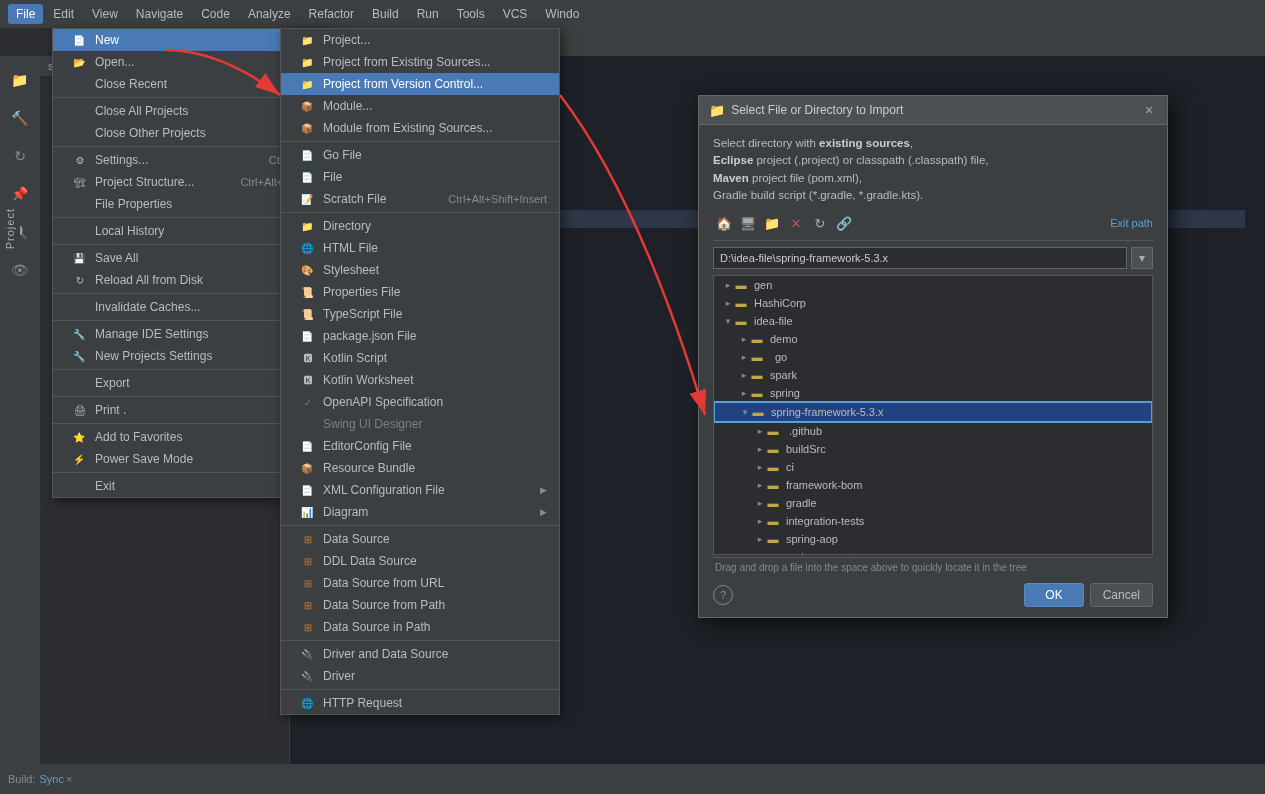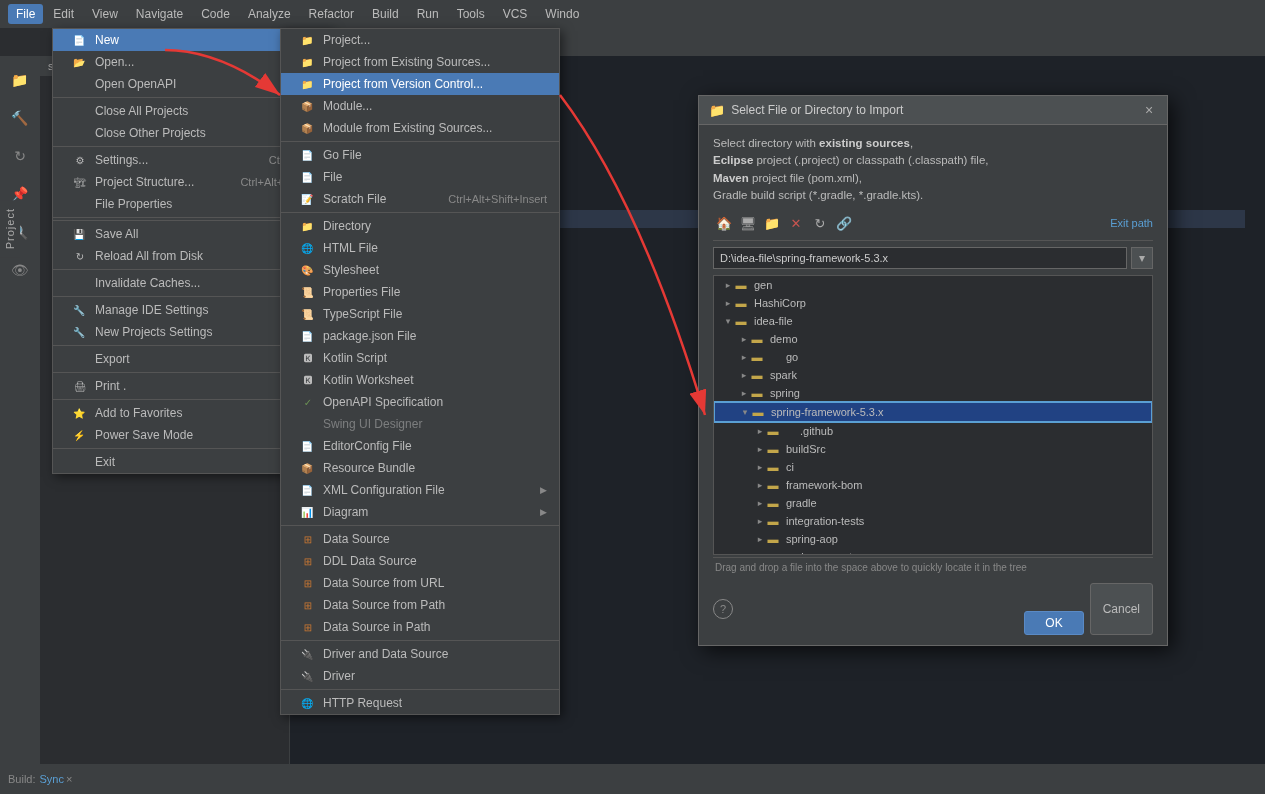--- a/index.html
+++ b/index.html
@@ -373,21 +373,20 @@
       gap: 6px;
     }
     .btn-ok {
       background: #4a7ab5;
       border: 1px solid #5a8ac5;
       color: #fff;
       padding: 4px 20px;
       cursor: pointer;
       font-size: 12px;
       border-radius: 3px;
-      margin-top: 28px;
     }
     .btn-cancel {
       background: #4c5052;
       border: 1px solid #666;
       color: #bbb;
       padding: 4px 12px;
       cursor: pointer;
       font-size: 12px;
       border-radius: 3px;
     }
@@ -556,21 +555,21 @@
   </div>
   <div class="menu-item">
     <div class="menu-item-left">
       <span class="menu-item-icon">📂</span>
       <span>Open...</span>
     </div>
   </div>
   <div class="menu-item">
     <div class="menu-item-left">
       <span class="menu-item-icon"></span>
-      <span>Open OpenAPI</span>
+      <span>Close Recent</span>
     </div>
     <span class="menu-arrow">▶</span>
   </div>
   <div class="menu-separator"></div>
   <div class="menu-item">
     <div class="menu-item-left">
       <span class="menu-item-icon"></span>
       <span>Close All Projects</span>
     </div>
   </div>
@@ -596,20 +595,27 @@
     <span class="menu-item-shortcut">Ctrl+Alt+Shift+S</span>
   </div>
   <div class="menu-item">
     <div class="menu-item-left">
       <span class="menu-item-icon"></span>
       <span>File Properties</span>
     </div>
     <span class="menu-arrow">▶</span>
   </div>
   <div class="menu-separator"></div>
+  <div class="menu-item">
+    <div class="menu-item-left">
+      <span class="menu-item-icon"></span>
+      <span>Local History</span>
+    </div>
+    <span class="menu-arrow">▶</span>
+  </div>
   <div class="menu-separator"></div>
   <div class="menu-item">
     <div class="menu-item-left">
       <span class="menu-item-icon">💾</span>
       <span>Save All</span>
     </div>
     <span class="menu-item-shortcut">Ctrl+S</span>
   </div>
   <div class="menu-item">
     <div class="menu-item-left">
@@ -921,21 +927,21 @@
 
         <div class="tree-item" style="padding-left:24px;">
           <span class="tree-arrow">▸</span>
           <span class="tree-icon folder-icon">▬</span>
           <span style="margin-left:3px;">demo</span>
         </div>
 
         <div class="tree-item" style="padding-left:24px;">
           <span class="tree-arrow">▸</span>
           <span class="tree-icon folder-icon">▬</span>
-          <span style="margin-left:19px;text-align:center;">go</span>
+          <span style="margin-left:8px;text-align:center;">go</span>
         </div>
 
         <div class="tree-item" style="padding-left:24px;">
           <span class="tree-arrow">▸</span>
           <span class="tree-icon folder-icon">▬</span>
           <span style="margin-left:3px;">spark</span>
         </div>
 
         <div class="tree-item" style="padding-left:24px;">
           <span class="tree-arrow">▸</span>
@@ -945,21 +951,21 @@
 
         <div class="tree-item selected-highlight" style="padding-left:24px; outline:1px solid #5a9fd4;">
           <span class="tree-arrow">▾</span>
           <span class="tree-icon folder-icon">▬</span>
           <span style="margin-left:3px;">spring-framework-5.3.x</span>
         </div>
 
         <div class="tree-item" style="padding-left:40px;">
           <span class="tree-arrow">▸</span>
           <span class="tree-icon folder-icon">▬</span>
-          <span style="margin-left:17px;">.github</span>
+          <span style="margin-left:6px;">.github</span>
         </div>
 
         <div class="tree-item" style="padding-left:40px;">
           <span class="tree-arrow">▸</span>
           <span class="tree-icon folder-icon">▬</span>
           <span style="margin-left:3px;">buildSrc</span>
         </div>
 
         <div class="tree-item" style="padding-left:40px;">
           <span class="tree-arrow">▸</span>

